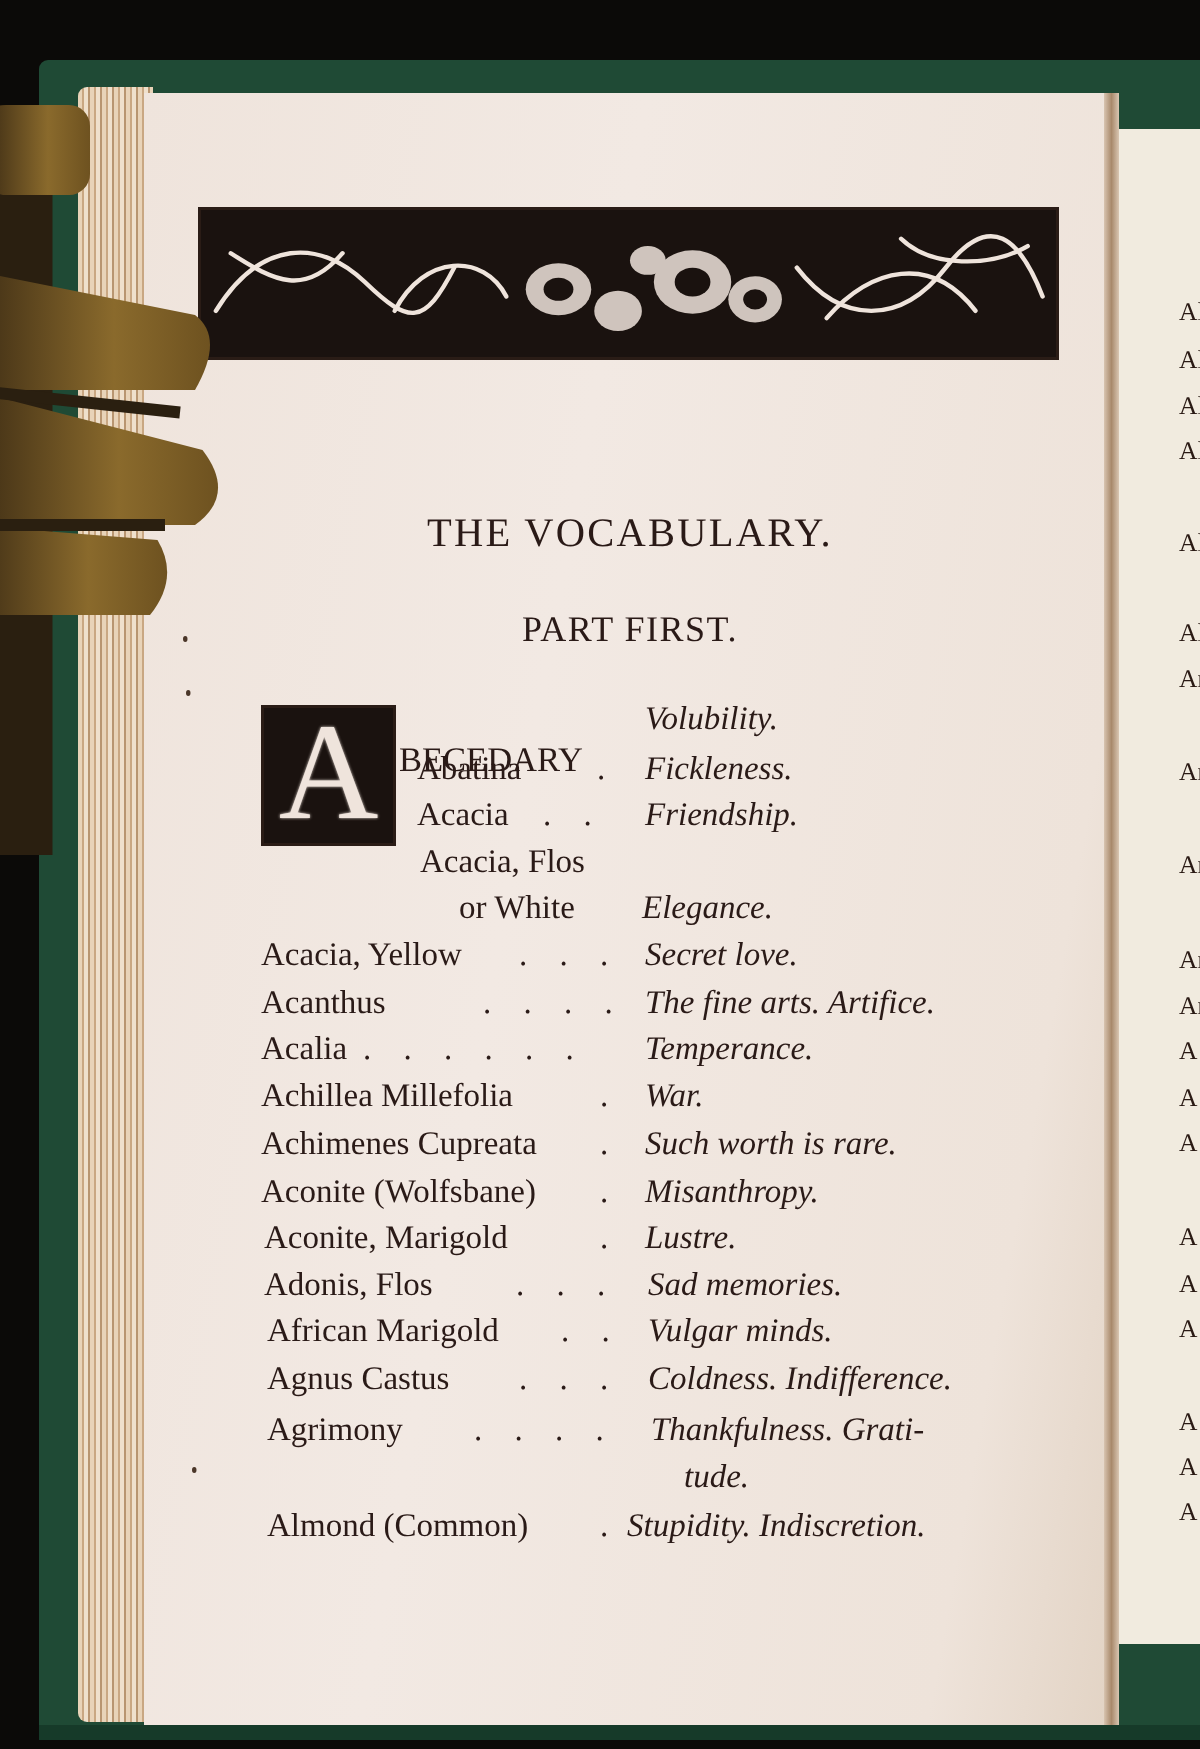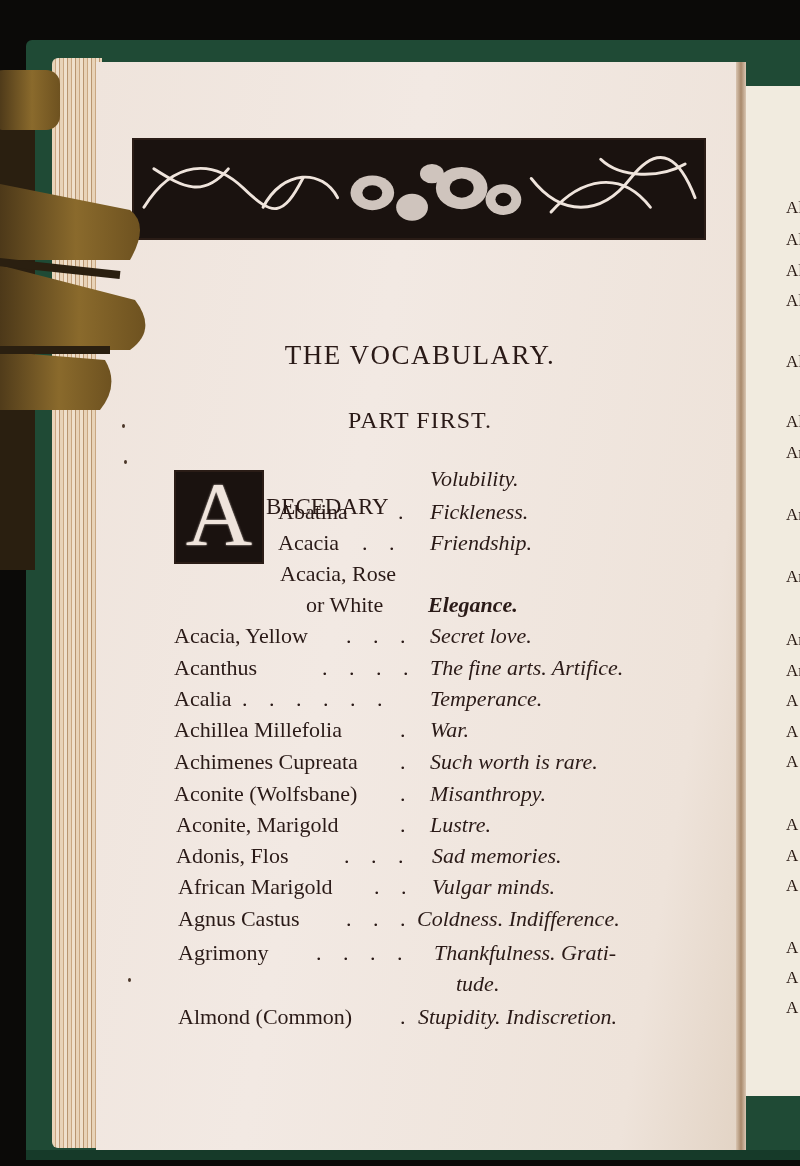--- a/index.html
+++ b/index.html
@@ -109,25 +109,25 @@
   <span class="term" style="left:0;">Abatina</span>
   <span class="dots" style="left:120px;">.</span>
   <span class="meaning" style="left:152px;">Fickleness.</span>
 </div>
 <div class="row" style="top:530px;left:278px;">
   <span class="term" style="left:0;">Acacia</span>
   <span class="dots" style="left:84px;">. .</span>
   <span class="meaning" style="left:152px;">Friendship.</span>
 </div>
 <div class="row" style="top:561px;left:280px;">
-  <span class="term" style="left:0;">Acacia, Rose</span>
+  <span class="term" style="left:0;">Acacia, Flos</span>
 </div>
 <div class="row" style="top:592px;left:306px;">
   <span class="term" style="left:0;">or White</span>
-  <span class="meaning" style="left:122px;font-weight:bold;">Elegance.</span>
+  <span class="meaning" style="left:122px;">Elegance.</span>
 </div>
 
 <div class="row" style="top:623px;left:174px;">
   <span class="term">Acacia, Yellow</span>
   <span class="dots" style="left:172px;">. . .</span>
   <span class="meaning" style="left:256px;">Secret love.</span>
 </div>
 <div class="row" style="top:655px;left:174px;">
   <span class="term">Acanthus</span>
   <span class="dots" style="left:148px;">. . . .</span>
@@ -164,21 +164,21 @@
   <span class="meaning" style="left:256px;">Sad memories.</span>
 </div>
 <div class="row" style="top:874px;left:178px;">
   <span class="term">African Marigold</span>
   <span class="dots" style="left:196px;">. .</span>
   <span class="meaning" style="left:254px;">Vulgar minds.</span>
 </div>
 <div class="row" style="top:906px;left:178px;">
   <span class="term">Agnus Castus</span>
   <span class="dots" style="left:168px;">. . .</span>
-  <span class="meaning" style="left:239px;text-align:center;">Coldness.   Indifference.</span>
+  <span class="meaning" style="left:254px;text-align:center;">Coldness.   Indifference.</span>
 </div>
 <div class="row" style="top:940px;left:178px;">
   <span class="term">Agrimony</span>
   <span class="dots" style="left:138px;">. . . .</span>
   <span class="meaning" style="left:256px;">Thankfulness.    Grati-</span>
 </div>
 <div class="row" style="top:971px;left:178px;">
   <span class="meaning" style="left:278px;">tude.</span>
 </div>
 <div class="row" style="top:1004px;left:178px;">

